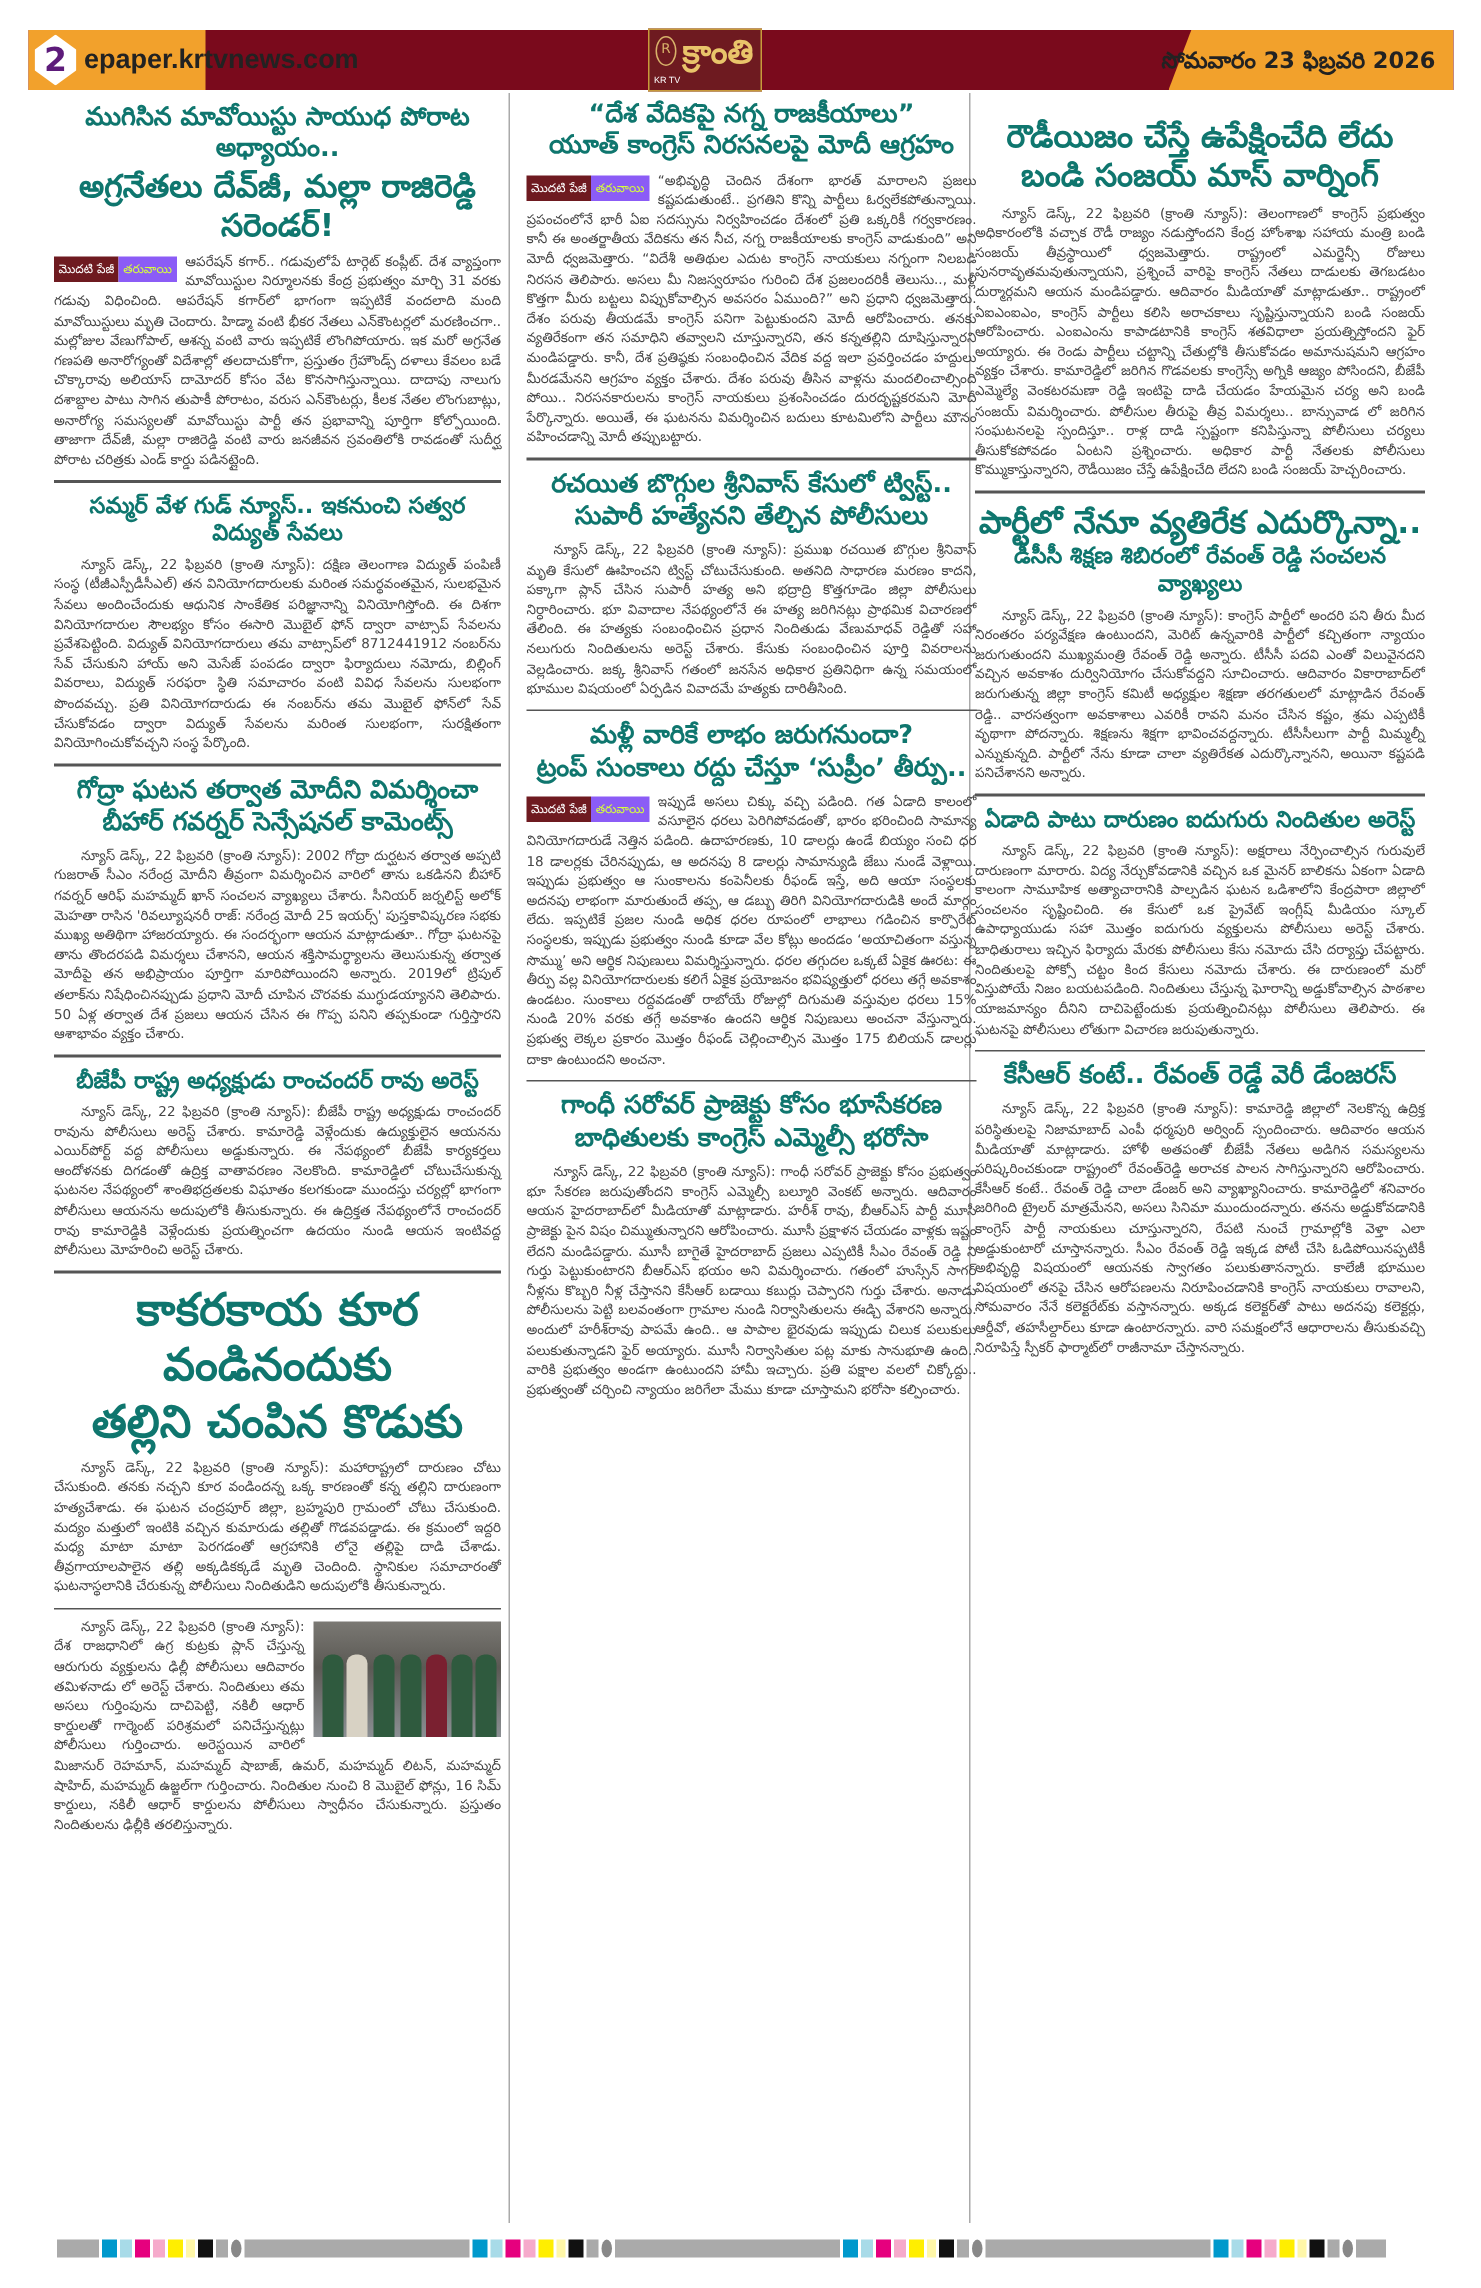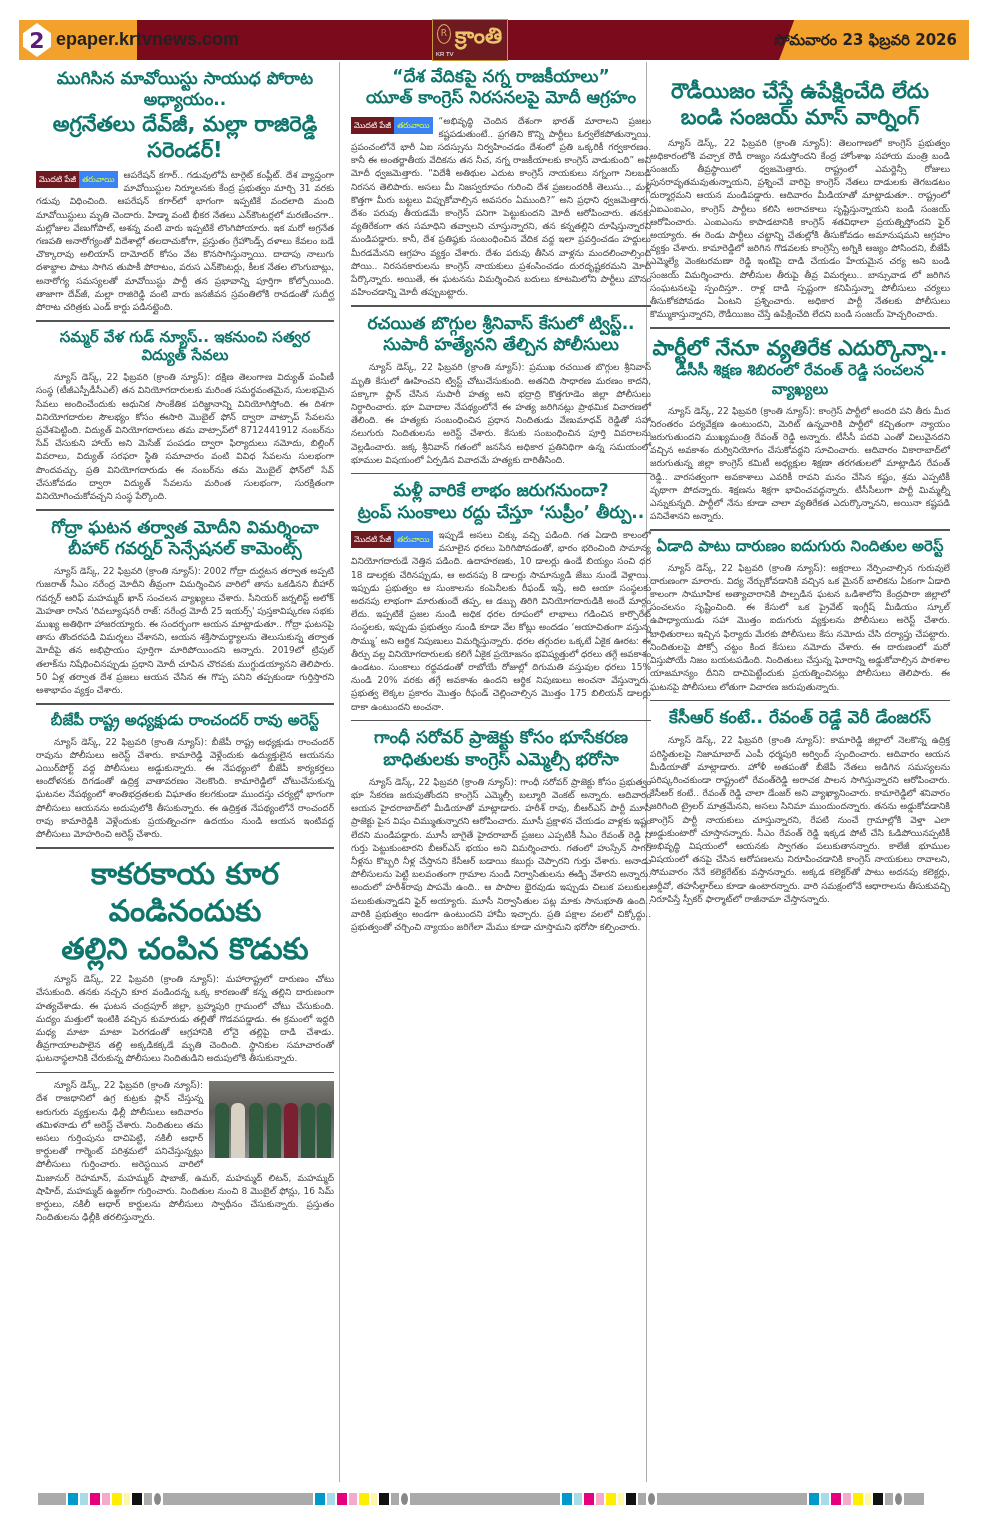--- a/index.html
+++ b/index.html
@@ -24,21 +24,21 @@
   .headline { font-weight: bold; text-align: center; color: #0f766e; line-height: 1.25; }
   .hl-sm { font-size: 15px; }
   .hl-md { font-size: 17px; }
   .hl-lg { font-size: 21px; }
   .hl-xl { font-size: 30px; }
   .body { font-size: 9px; line-height: 13.2px; color: #444; text-align: justify; margin-top: 6px; }
   .body p { text-indent: 18px; }
   .divider { height: 1.5px; background: #555; margin: 6px 0; }
   .tag { float: left; margin: 2px 6px 2px 0; font-size: 8px; font-weight: normal; display: inline-flex; }
   .tag .a { background: #6e1a20; color: #fff; padding: 2px 3px; }
-  .tag .b { background: #3b82f6; color: #d6ff3c; padding: 2px 3px; }
+  .tag .b { background: #8b5cf6; color: #d6ff3c; padding: 2px 3px; }
   .photo { float: right; width: 125px; height: 77px; margin: 2px 0 4px 6px; background: linear-gradient(180deg,#7a7873 0%,#5b5954 40%,#8b8f93 100%); position: relative; overflow: hidden; }
   .photo .p { position: absolute; bottom: 0; width: 14px; height: 55px; border-radius: 6px 6px 0 0; }
 
   .colorbar { position: absolute; top: 1493px; left: 38px; width: 912px; height: 12px; display: flex; gap: 2px; }
   .colorbar span { height: 12px; }
 </style>
 </head>
 <body>
 
 <div class="masthead">

